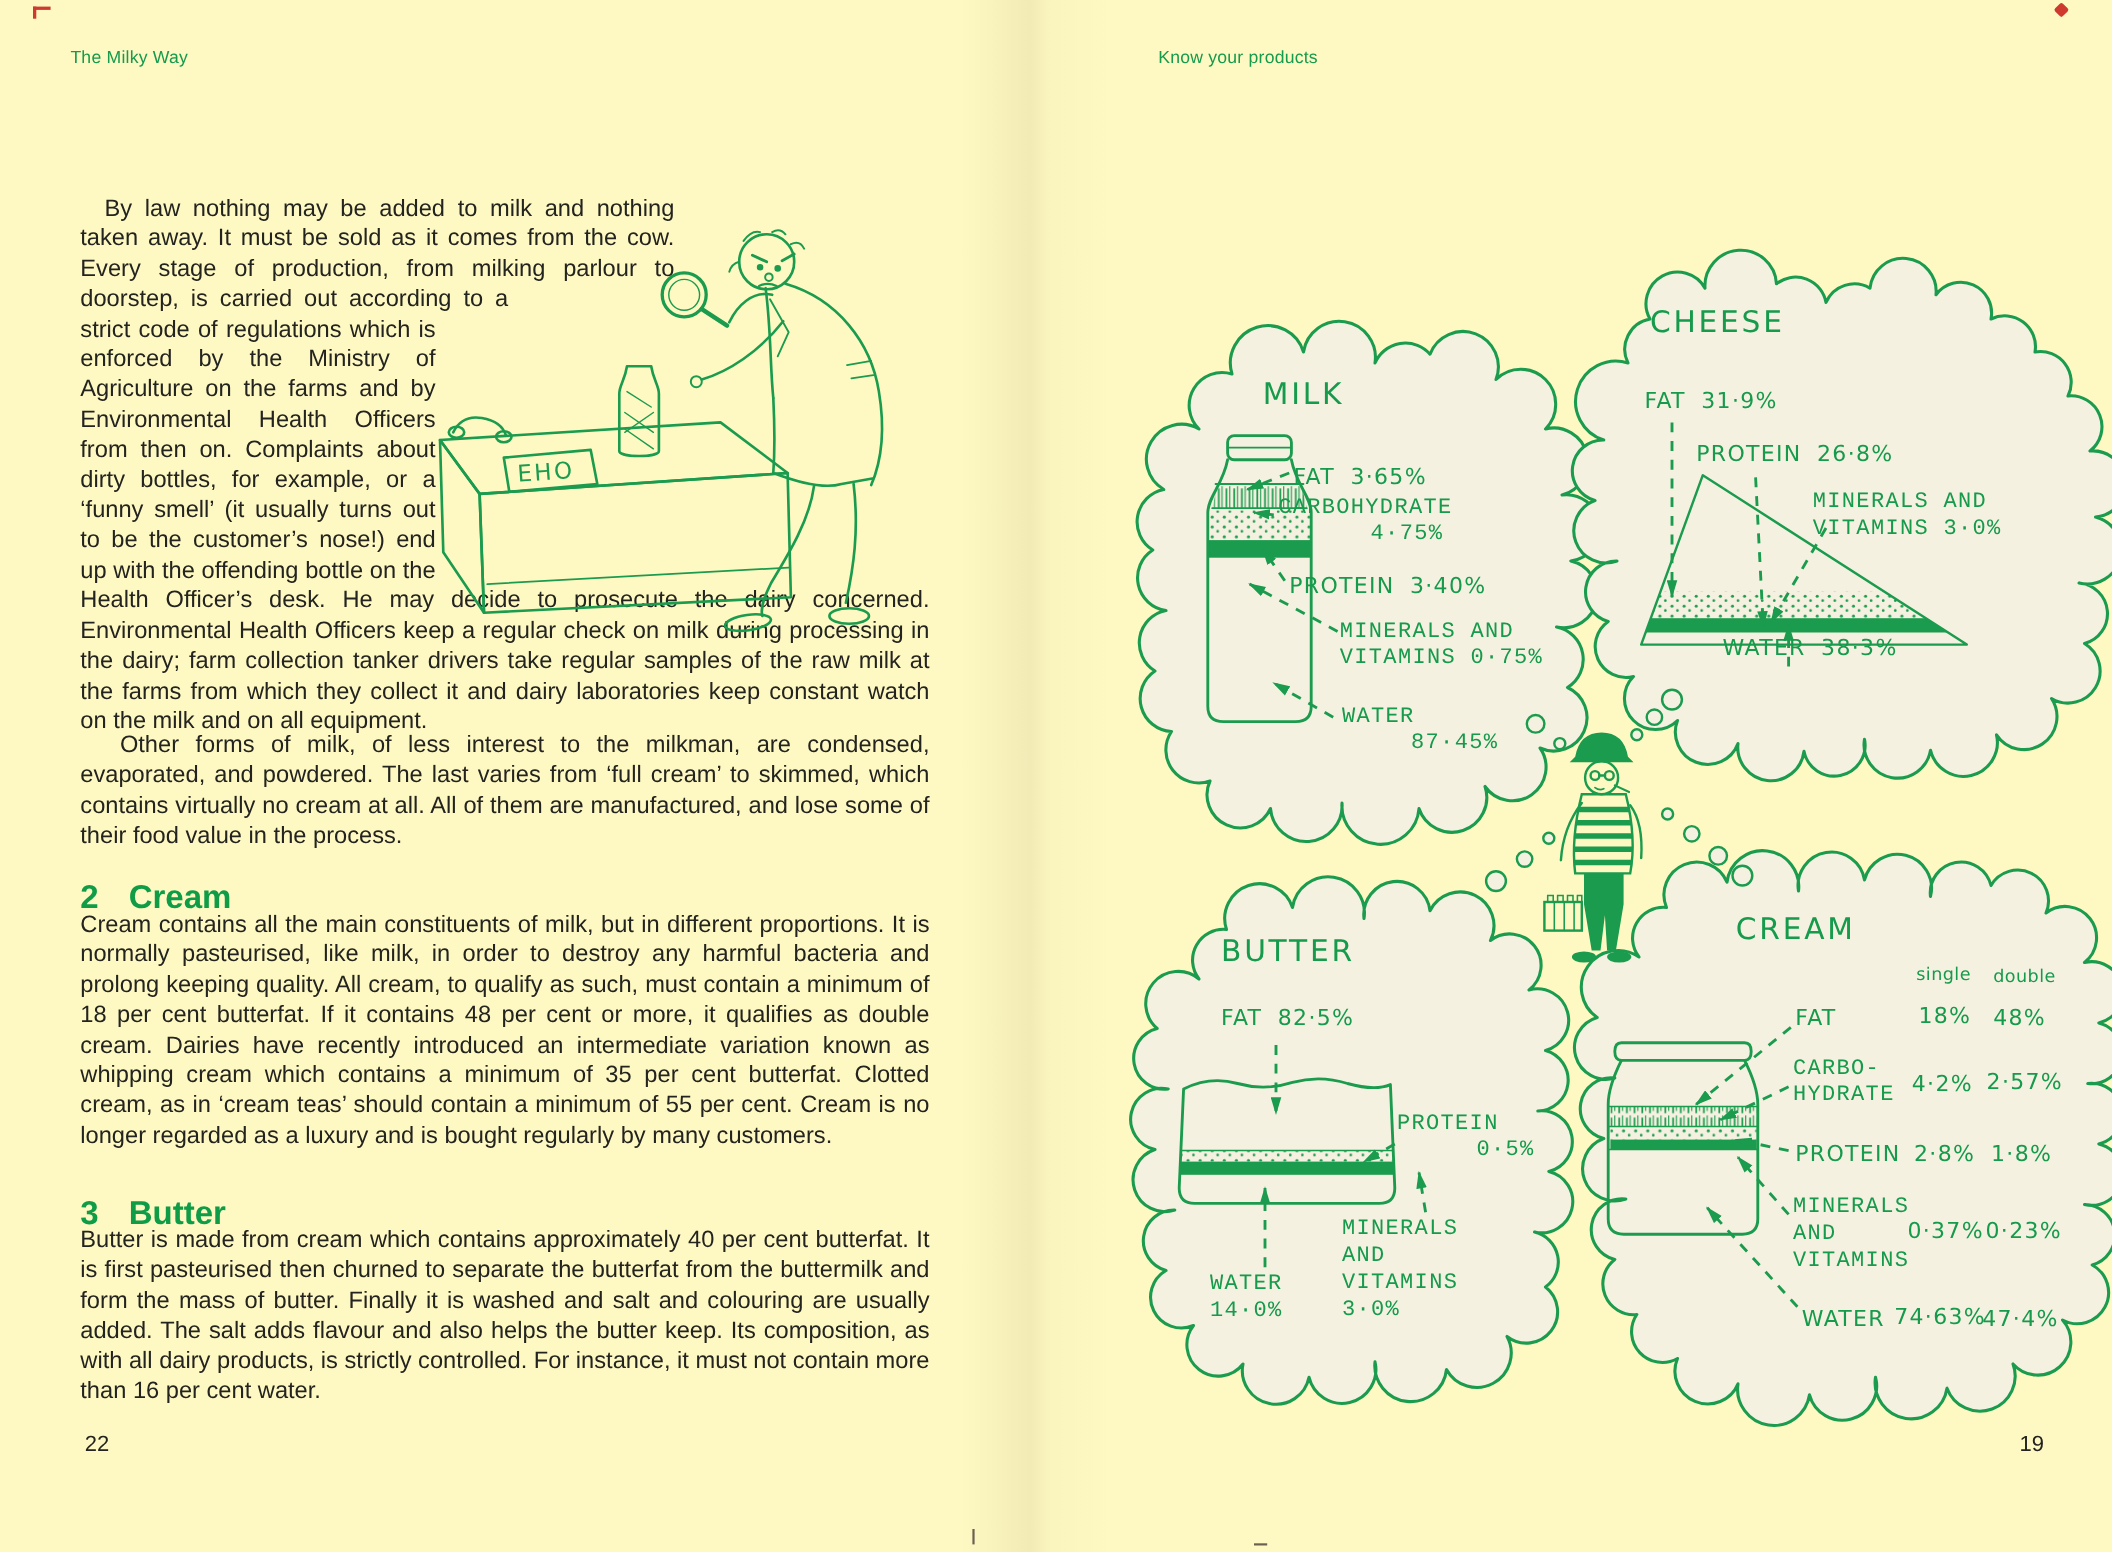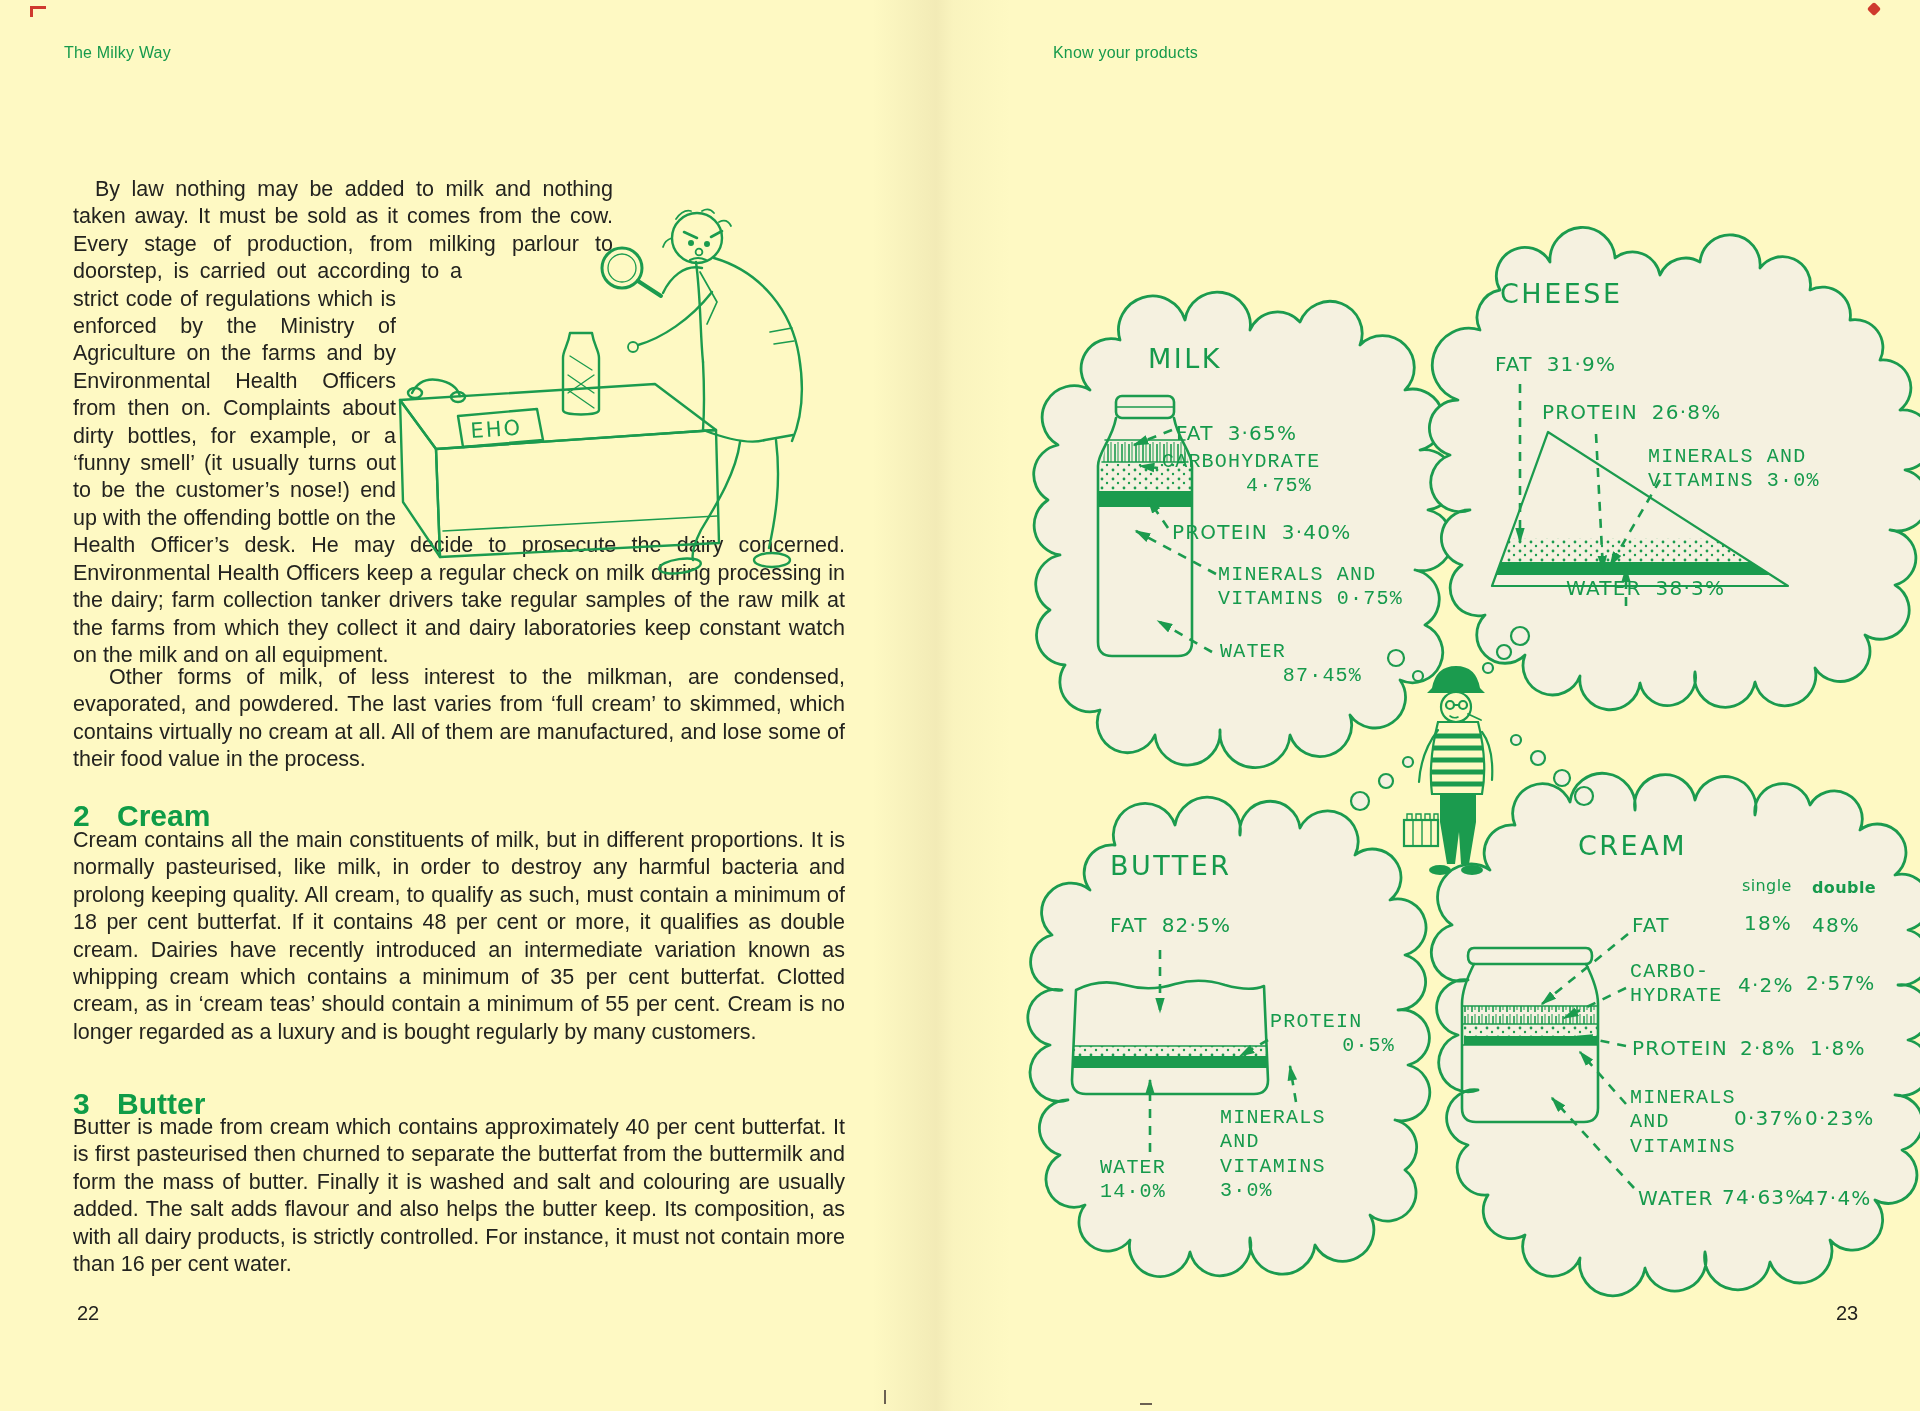--- a/index.html
+++ b/index.html
@@ -50,21 +50,21 @@
 
   <div class="sec-head" style="top:799px;"><span class="sec-num">2</span><span>Cream</span></div>
   <div class="body-text" style="top:827px;">Cream contains all the main constituents of milk, but in different proportions. It is normally pasteurised, like milk, in order to destroy any harmful bacteria and prolong keeping quality. All cream, to qualify as such, must contain a minimum of 18 per cent butterfat. If it contains 48 per cent or more, it qualifies as double cream. Dairies have recently introduced an intermediate variation known as whipping cream which contains a minimum of 35 per cent butterfat. Clotted cream, as in ‘cream teas’ should contain a minimum of 55 per cent. Cream is no longer regarded as a luxury and is bought regularly by many customers.</div>
 
   <div class="sec-head" style="top:1087px;"><span class="sec-num">3</span><span>Butter</span></div>
   <div class="body-text" style="top:1114px;">Butter is made from cream which contains approximately 40 per cent butterfat. It is first pasteurised then churned to separate the butterfat from the buttermilk and form the mass of butter. Finally it is washed and salt and colouring are usually added. The salt adds flavour and also helps the butter keep. Its composition, as with all dairy products, is strictly controlled. For instance, it must not contain more than 16 per cent water.</div>
 
   <div class="page-num" style="left:77px;top:1302px;">22</div>
 
   <div class="running-head" style="left:1053px;">Know your products</div>
-  <div class="page-num" style="left:1836px;top:1302px;">23</div>
+  <div class="page-num" style="left:1836px;top:1302px;">19</div>
 
   <svg class="overlay" width="1920" height="1411" viewBox="0 0 1920 1411">
     <defs>
       <marker id="ah" viewBox="0 0 10 6" refX="9" refY="3" markerWidth="16" markerHeight="10" orient="auto-start-reverse" markerUnits="userSpaceOnUse">
           <path d="M0 0 L10 3 L0 6 Z" fill="#1b9b4e"></path>
         </marker>
       <pattern id="hatchp" width="7" height="26" patternUnits="userSpaceOnUse">
         <path d="M2 2 V24" stroke="#1b9b4e" stroke-width="1.6"></path>
           <path d="M5 0 V22" stroke="#1b9b4e" stroke-width="1"></path>
       </pattern>
@@ -256,21 +256,21 @@
   <div class="hand" style="left:1566px;top:576px;"><span>WATER</span><span class="val">38·3%</span></div>
 
   <div class="hand bubble-title" style="left:1110px;top:850px;">BUTTER</div>
   <div class="hand" style="left:1110px;top:913px;"><span>FAT</span><span class="val">82·5%</span></div>
   <div class="hand wrap" style="left:1270px;top:1010px;width:125px;"><span>PROTEIN</span><span class="valblock">0·5%</span></div>
   <div class="hand wrap" style="left:1220px;top:1106px;width:154px;"><span>MINERALS AND VITAMINS</span> <span>3·0%</span></div>
   <div class="hand wrap" style="left:1100px;top:1156px;width:112px;"><span>WATER</span> <span>14·0%</span></div>
 
   <div class="hand bubble-title" style="left:1578px;top:830px;">CREAM</div>
   <div class="hand small-hand" style="left:1742px;top:876px;">single</div>
-  <div class="hand small-hand" style="left:1812px;top:878px;font-weight:bold;">double</div>
+  <div class="hand small-hand" style="left:1812px;top:878px;">double</div>
 
   <div class="hand" style="left:1632px;top:913px;">FAT</div>
   <div class="hand" style="left:1744px;top:911px;">18%</div>
   <div class="hand" style="left:1812px;top:913px;">48%</div>
 
   <div class="hand wrap" style="left:1630px;top:960px;width:108px;">CARBO-HYDRATE</div>
   <div class="hand" style="left:1738px;top:973px;">4·2%</div>
   <div class="hand" style="left:1806px;top:971px;">2·57%</div>
 
   <div class="hand" style="left:1632px;top:1036px;">PROTEIN</div>

